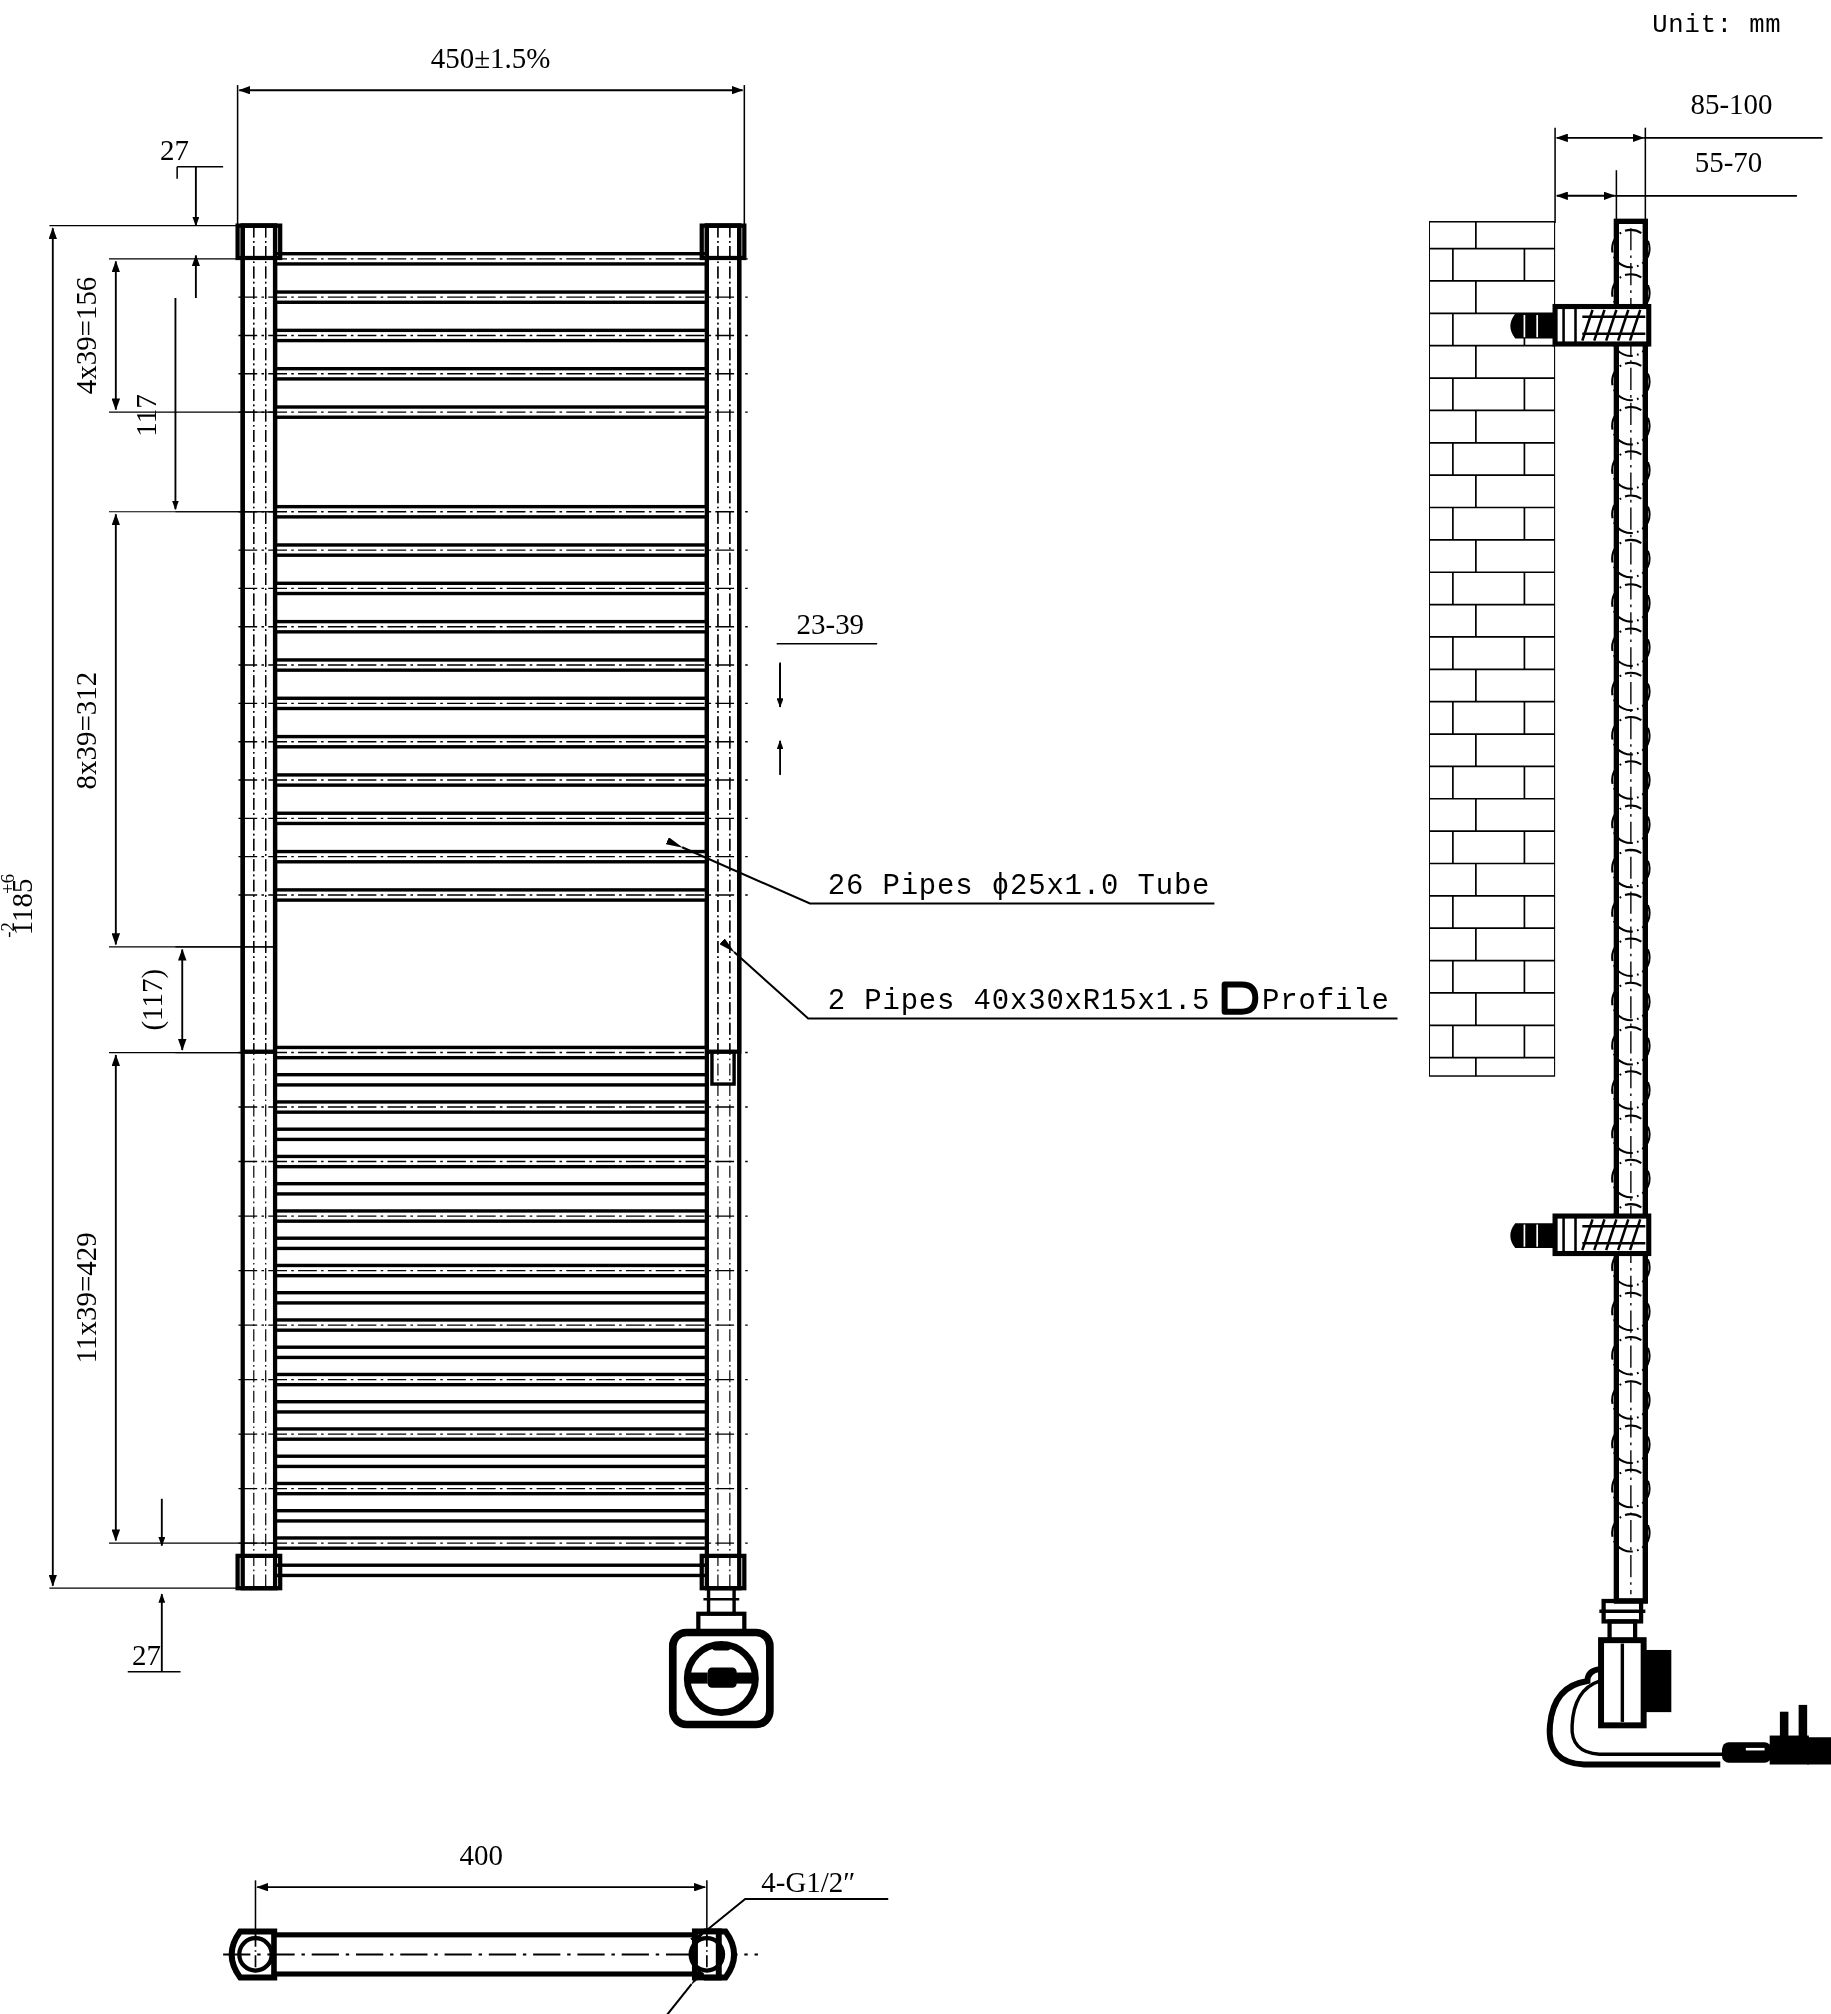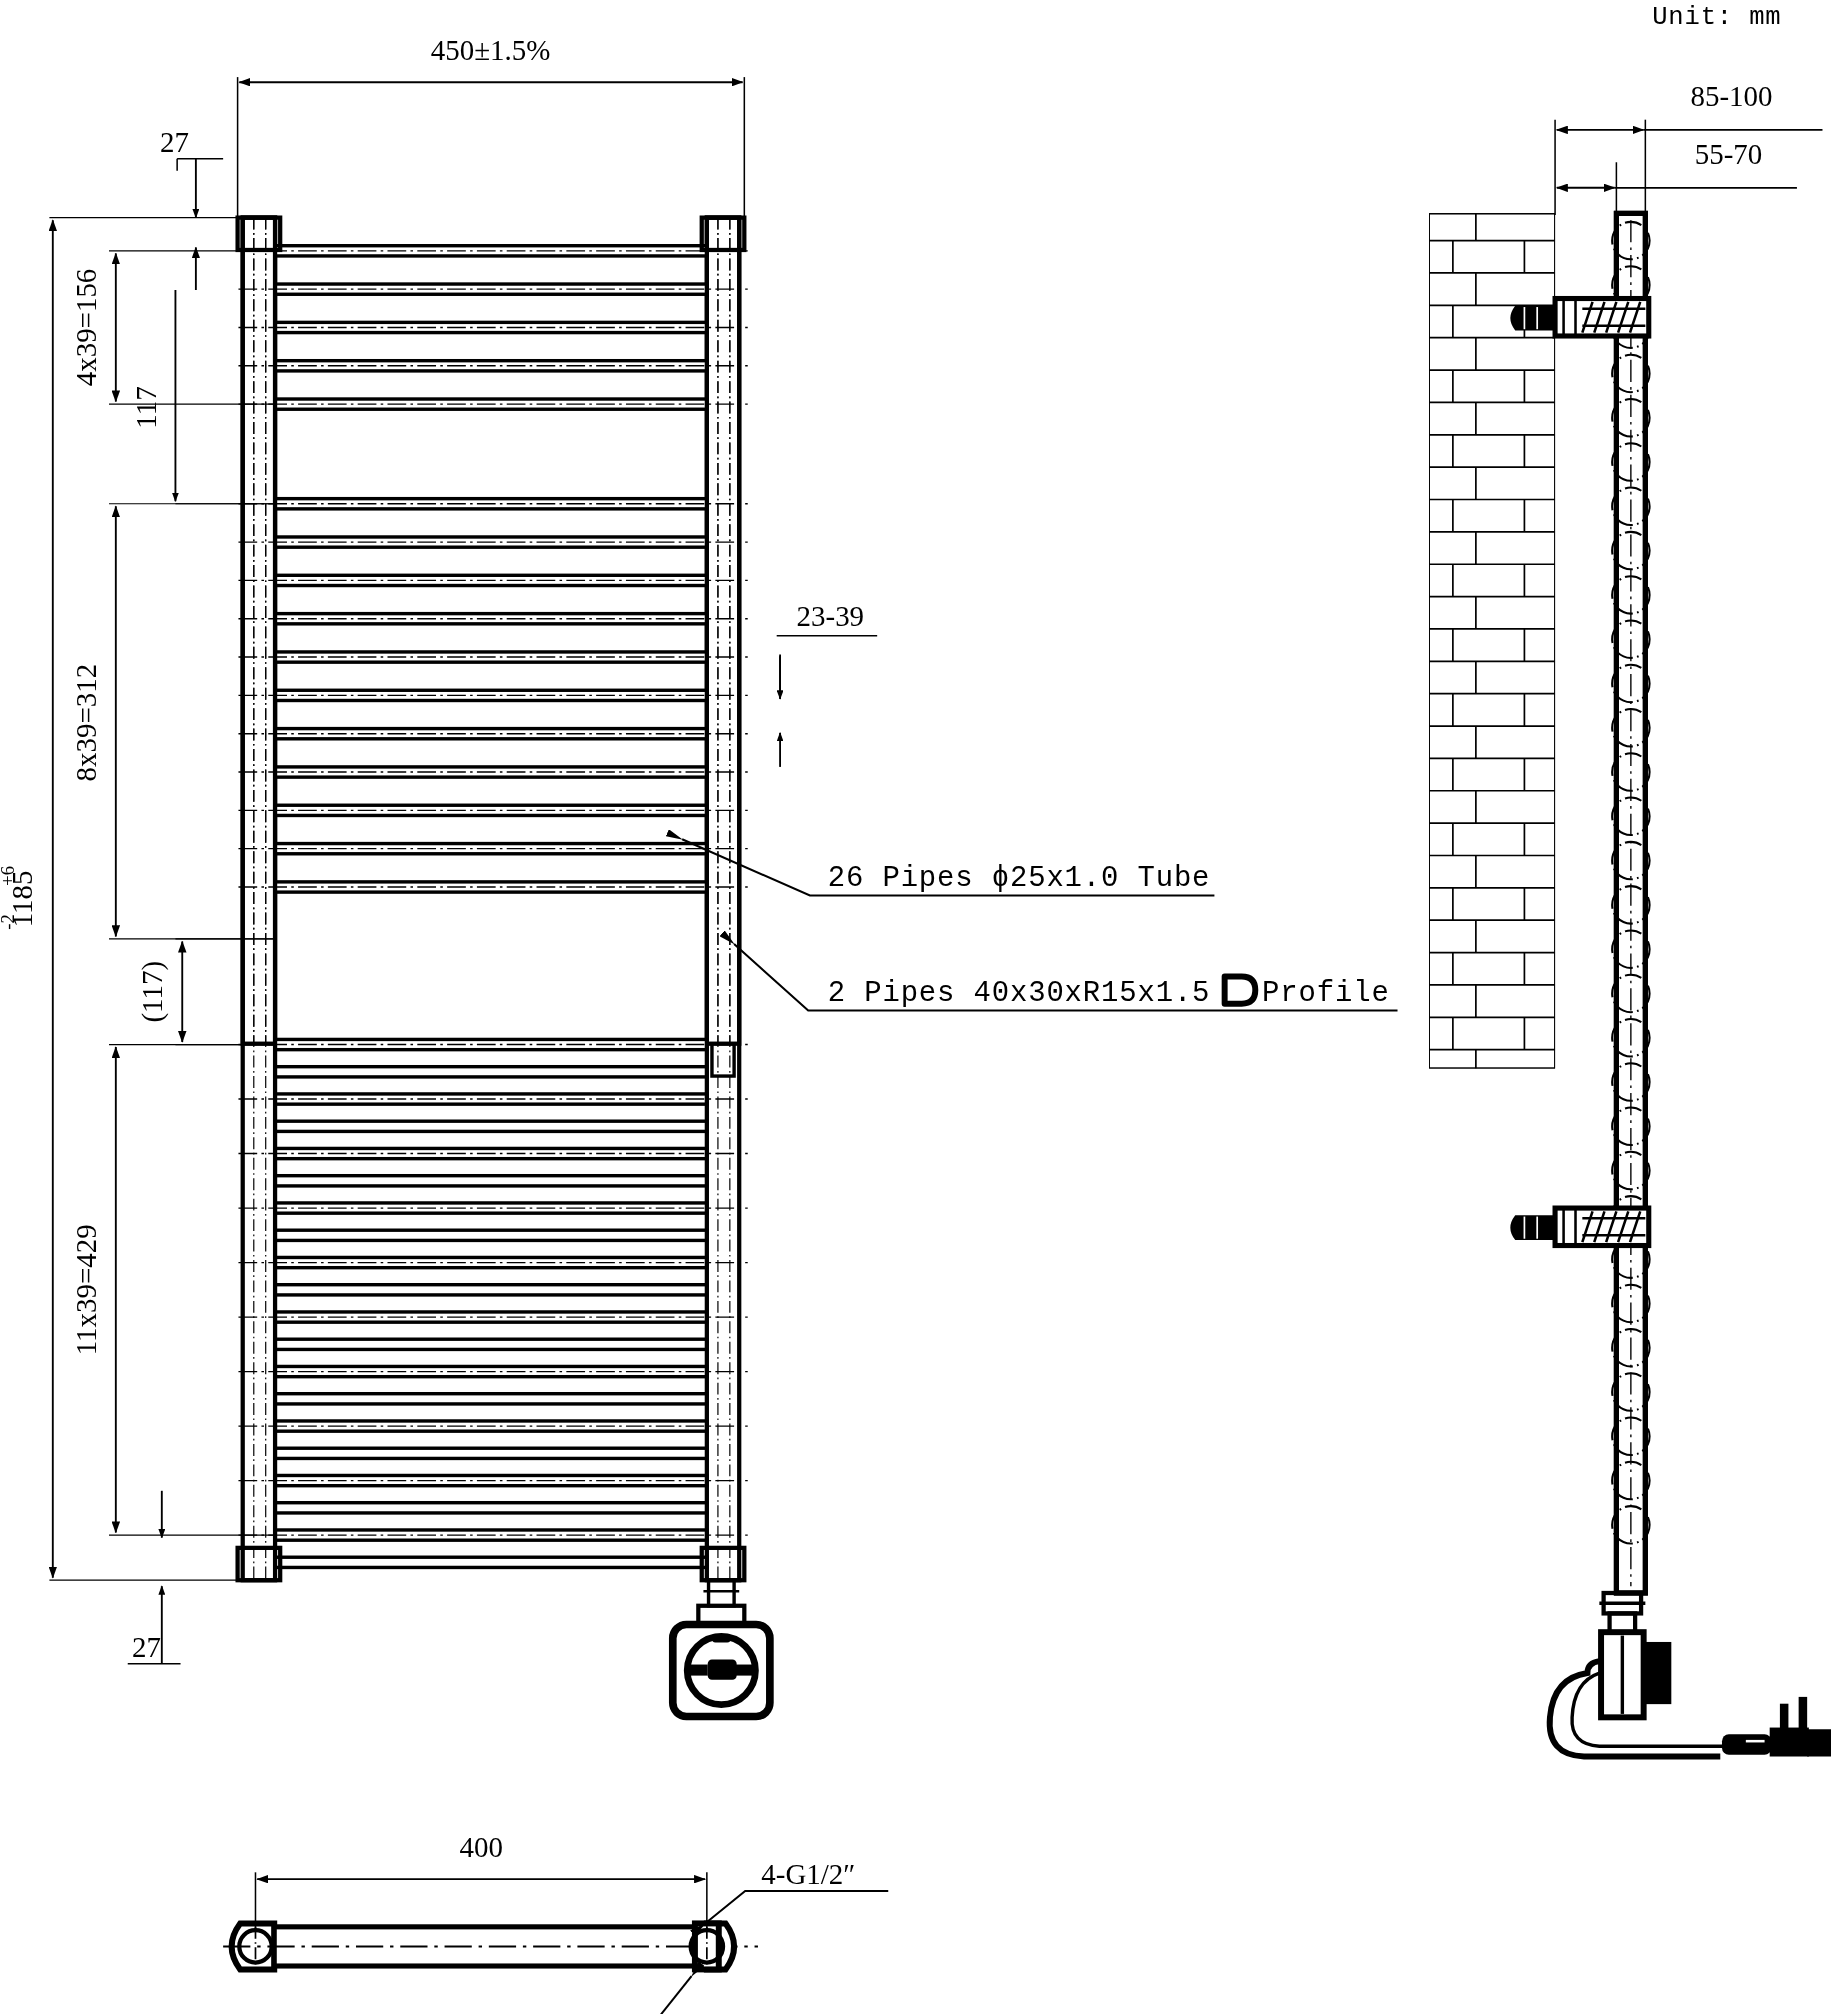--- a/index.html
+++ b/index.html
@@ -9,21 +9,21 @@
   }
   body {
     width: 1831px;
     height: 2015px;
     position: relative;
     font-family: "Liberation Serif", serif;
     overflow: hidden;
   }
   #sheet {
     position: absolute;
-    left: 0; top: 0;
+    left: 0; top: 8px;
     width: 1831px;
     height: 1716px;
     text-decoration: underline;
   }
   svg#drawing {
     display: block;
     width: 1831px;
     height: 2015px;
   }
   .dimtext {

